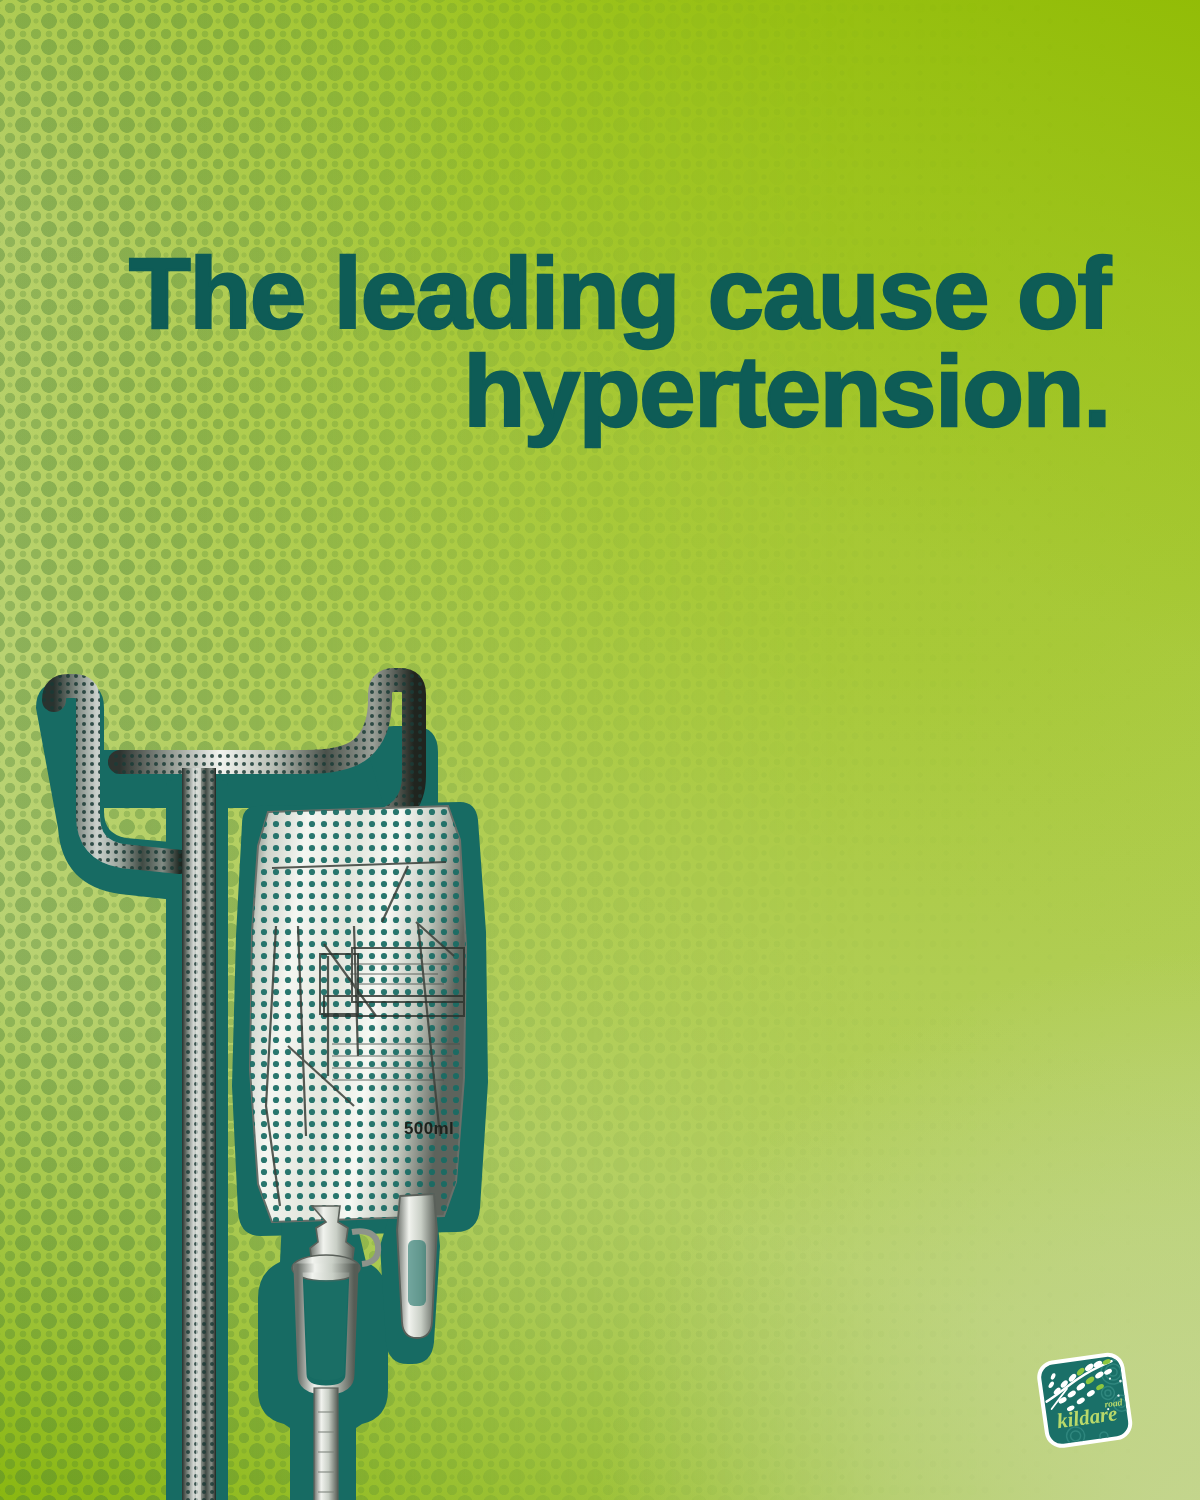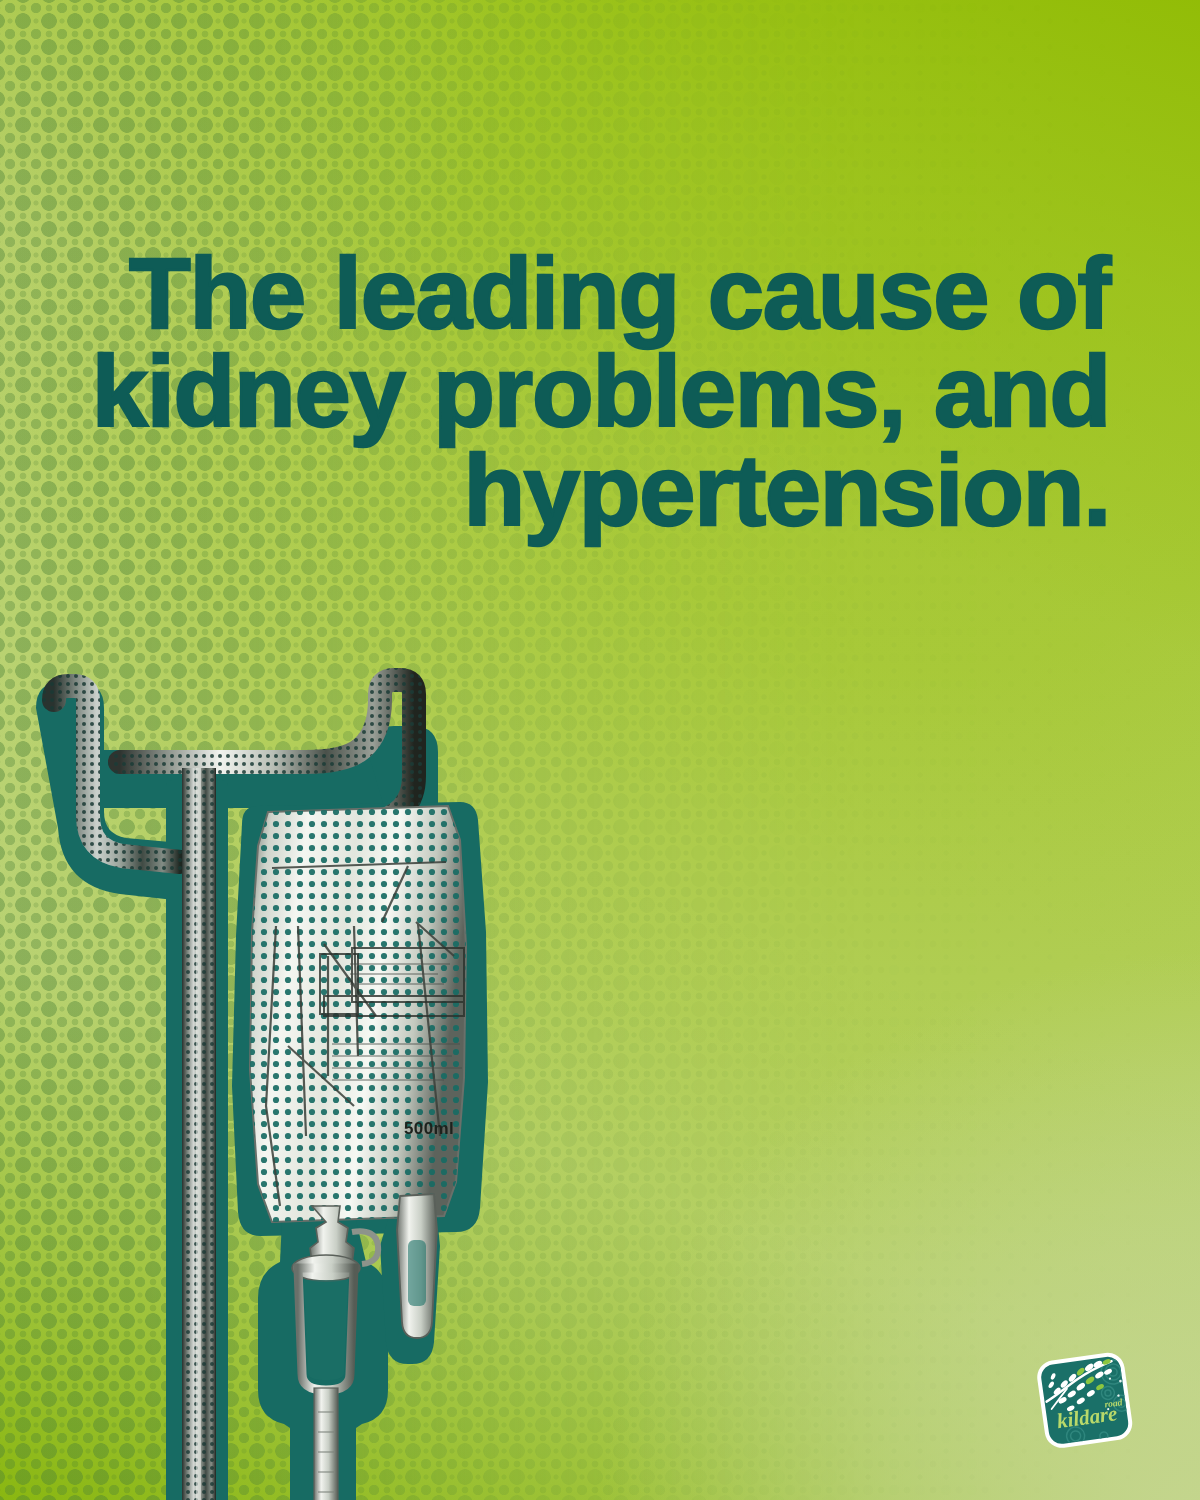--- a/index.html
+++ b/index.html
@@ -283,21 +283,20 @@
         <rect x="408" y="600" width="18" height="66" rx="6" fill="#1d7168" opacity="0.6"></rect>
 
         <path d="M352,592 q24,-4 26,14 q2,16 -16,18" fill="none" stroke="#8d938b" stroke-width="6"></path>
       </g>
     </svg>
   </div>
 
   <div class="headline-wrap">
     <h1 class="headline">
       <span class="ln">The leading cause of</span>
-      <span class="ln">kidney problems, and</span>
       <span class="ln">hypertension.</span>
     </h1>
   </div>
 
   <div class="logo">
     <svg viewBox="0 0 100 100" xmlns="http://www.w3.org/2000/svg">
       <defs>
         <clipPath id="tileClip">
           <rect x="8" y="8" width="80" height="80" rx="13" ry="13"></rect>
         </clipPath>

